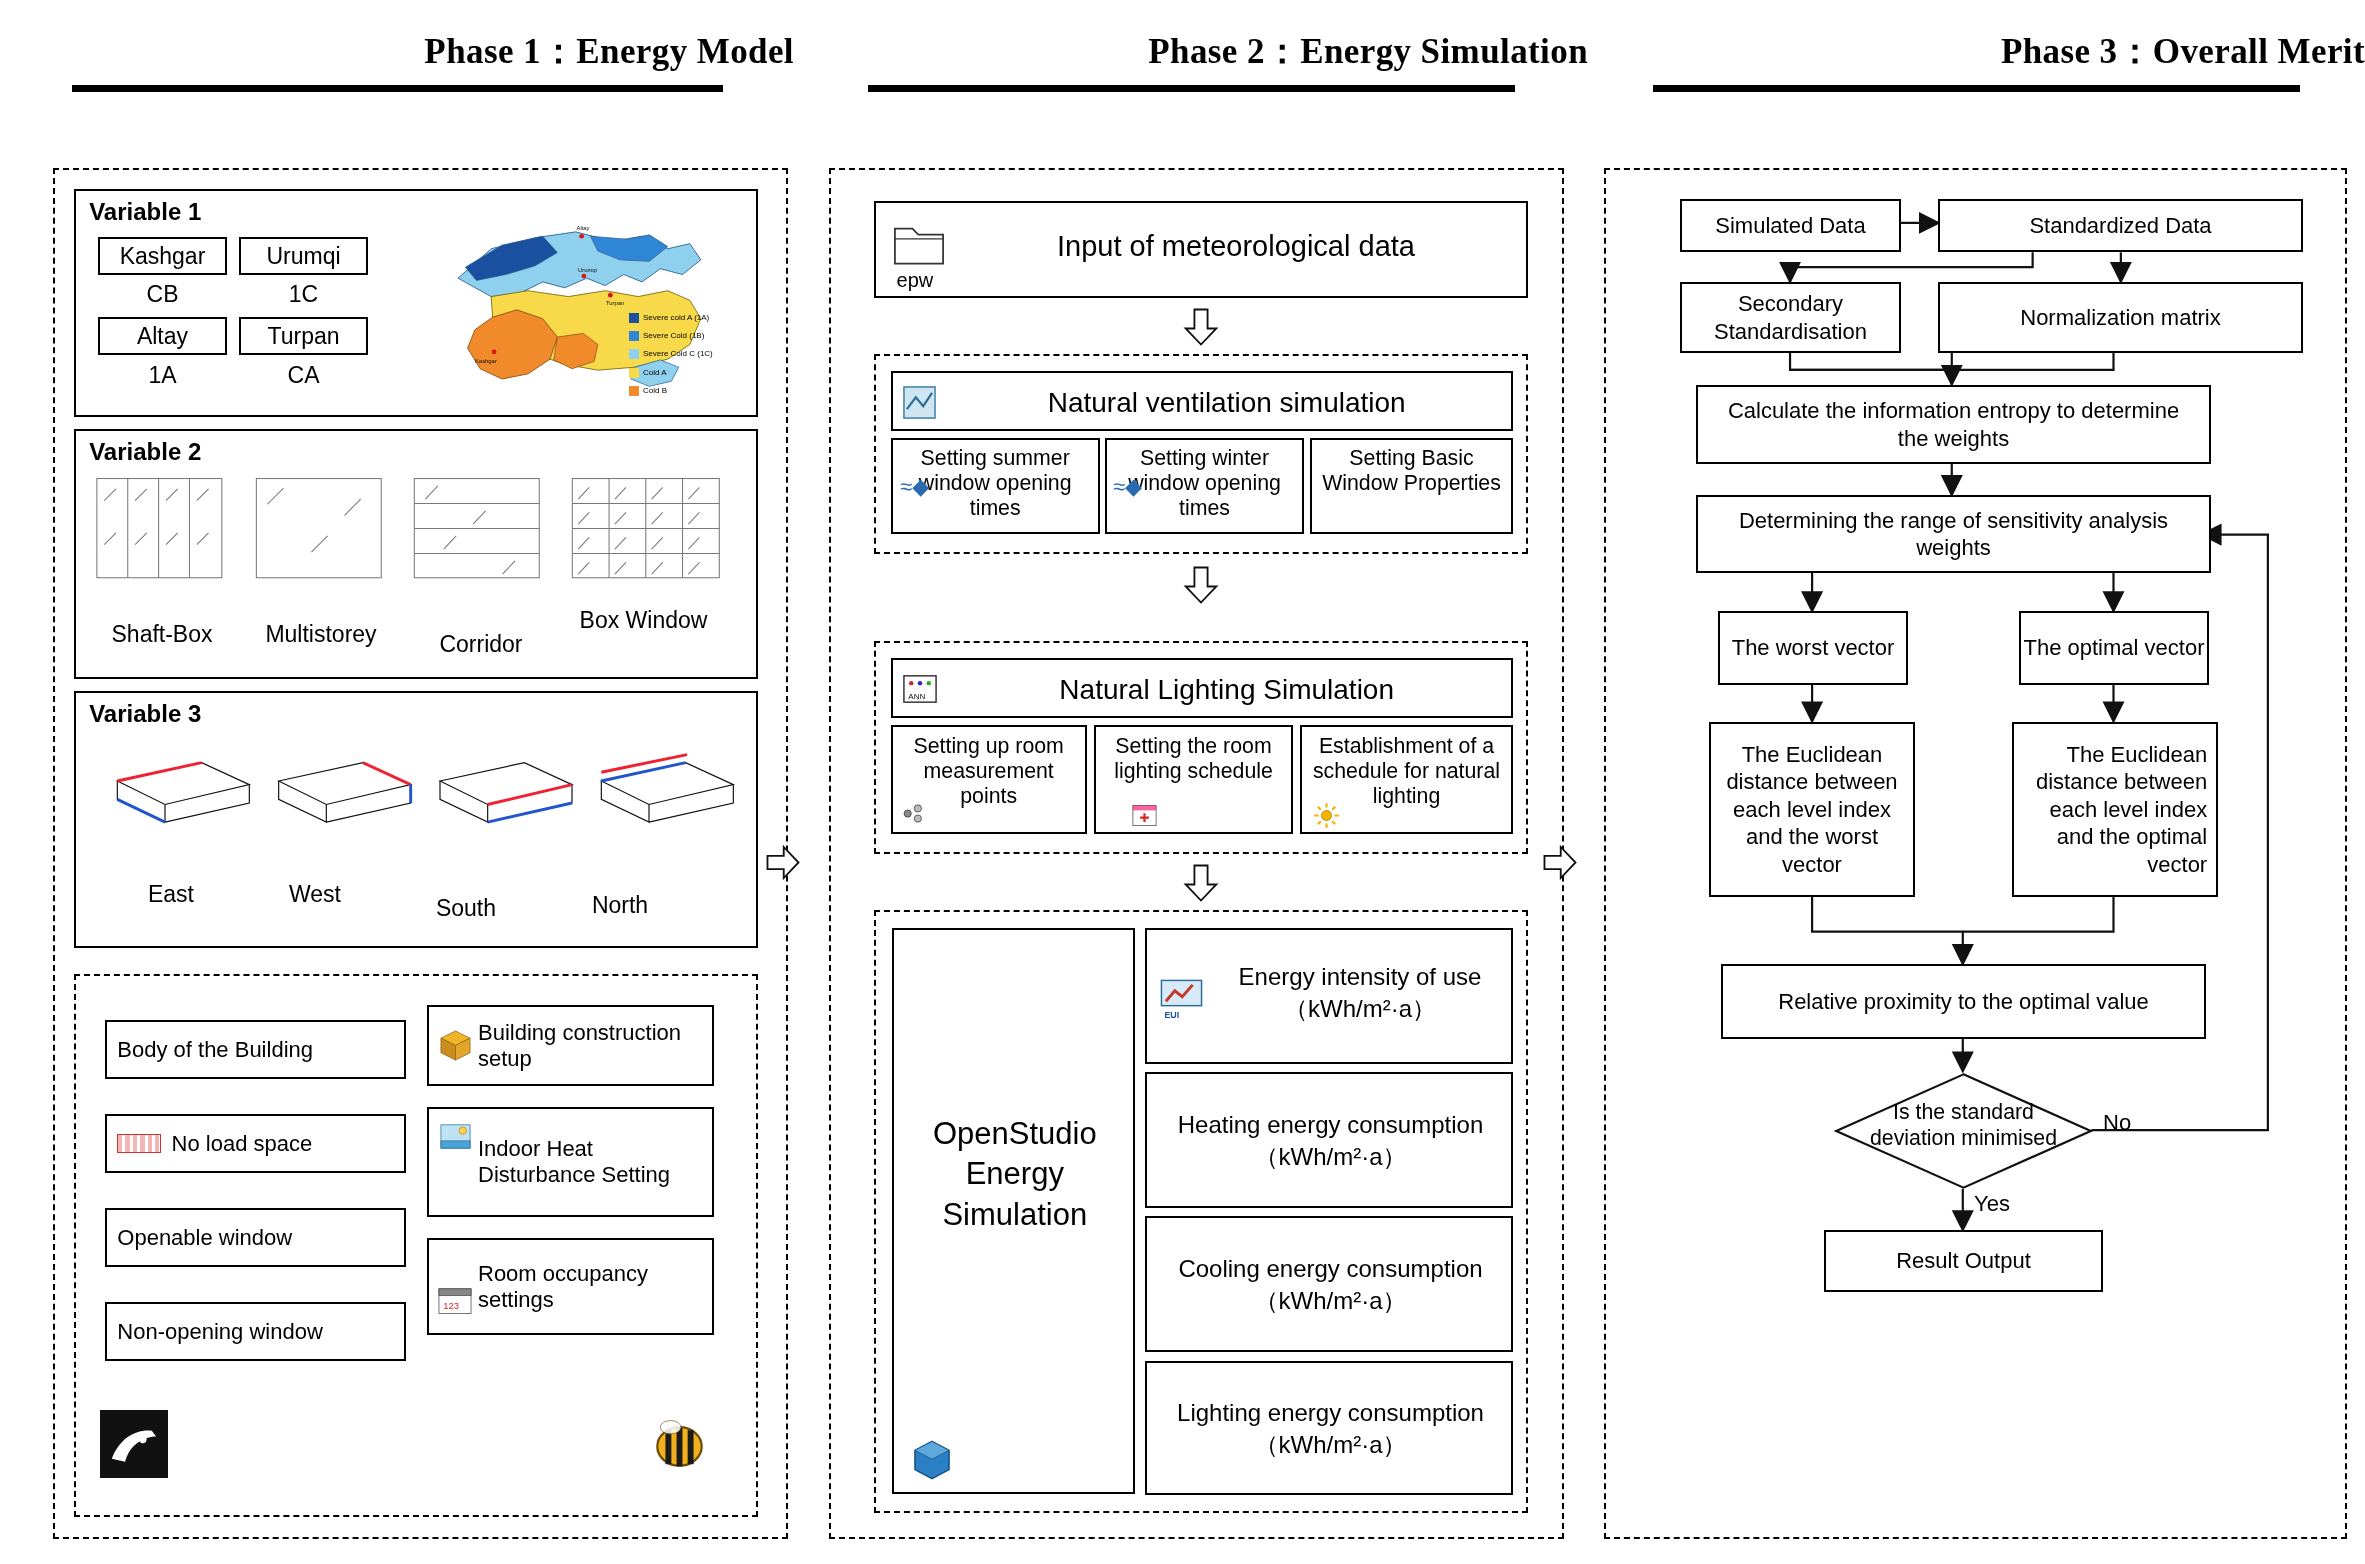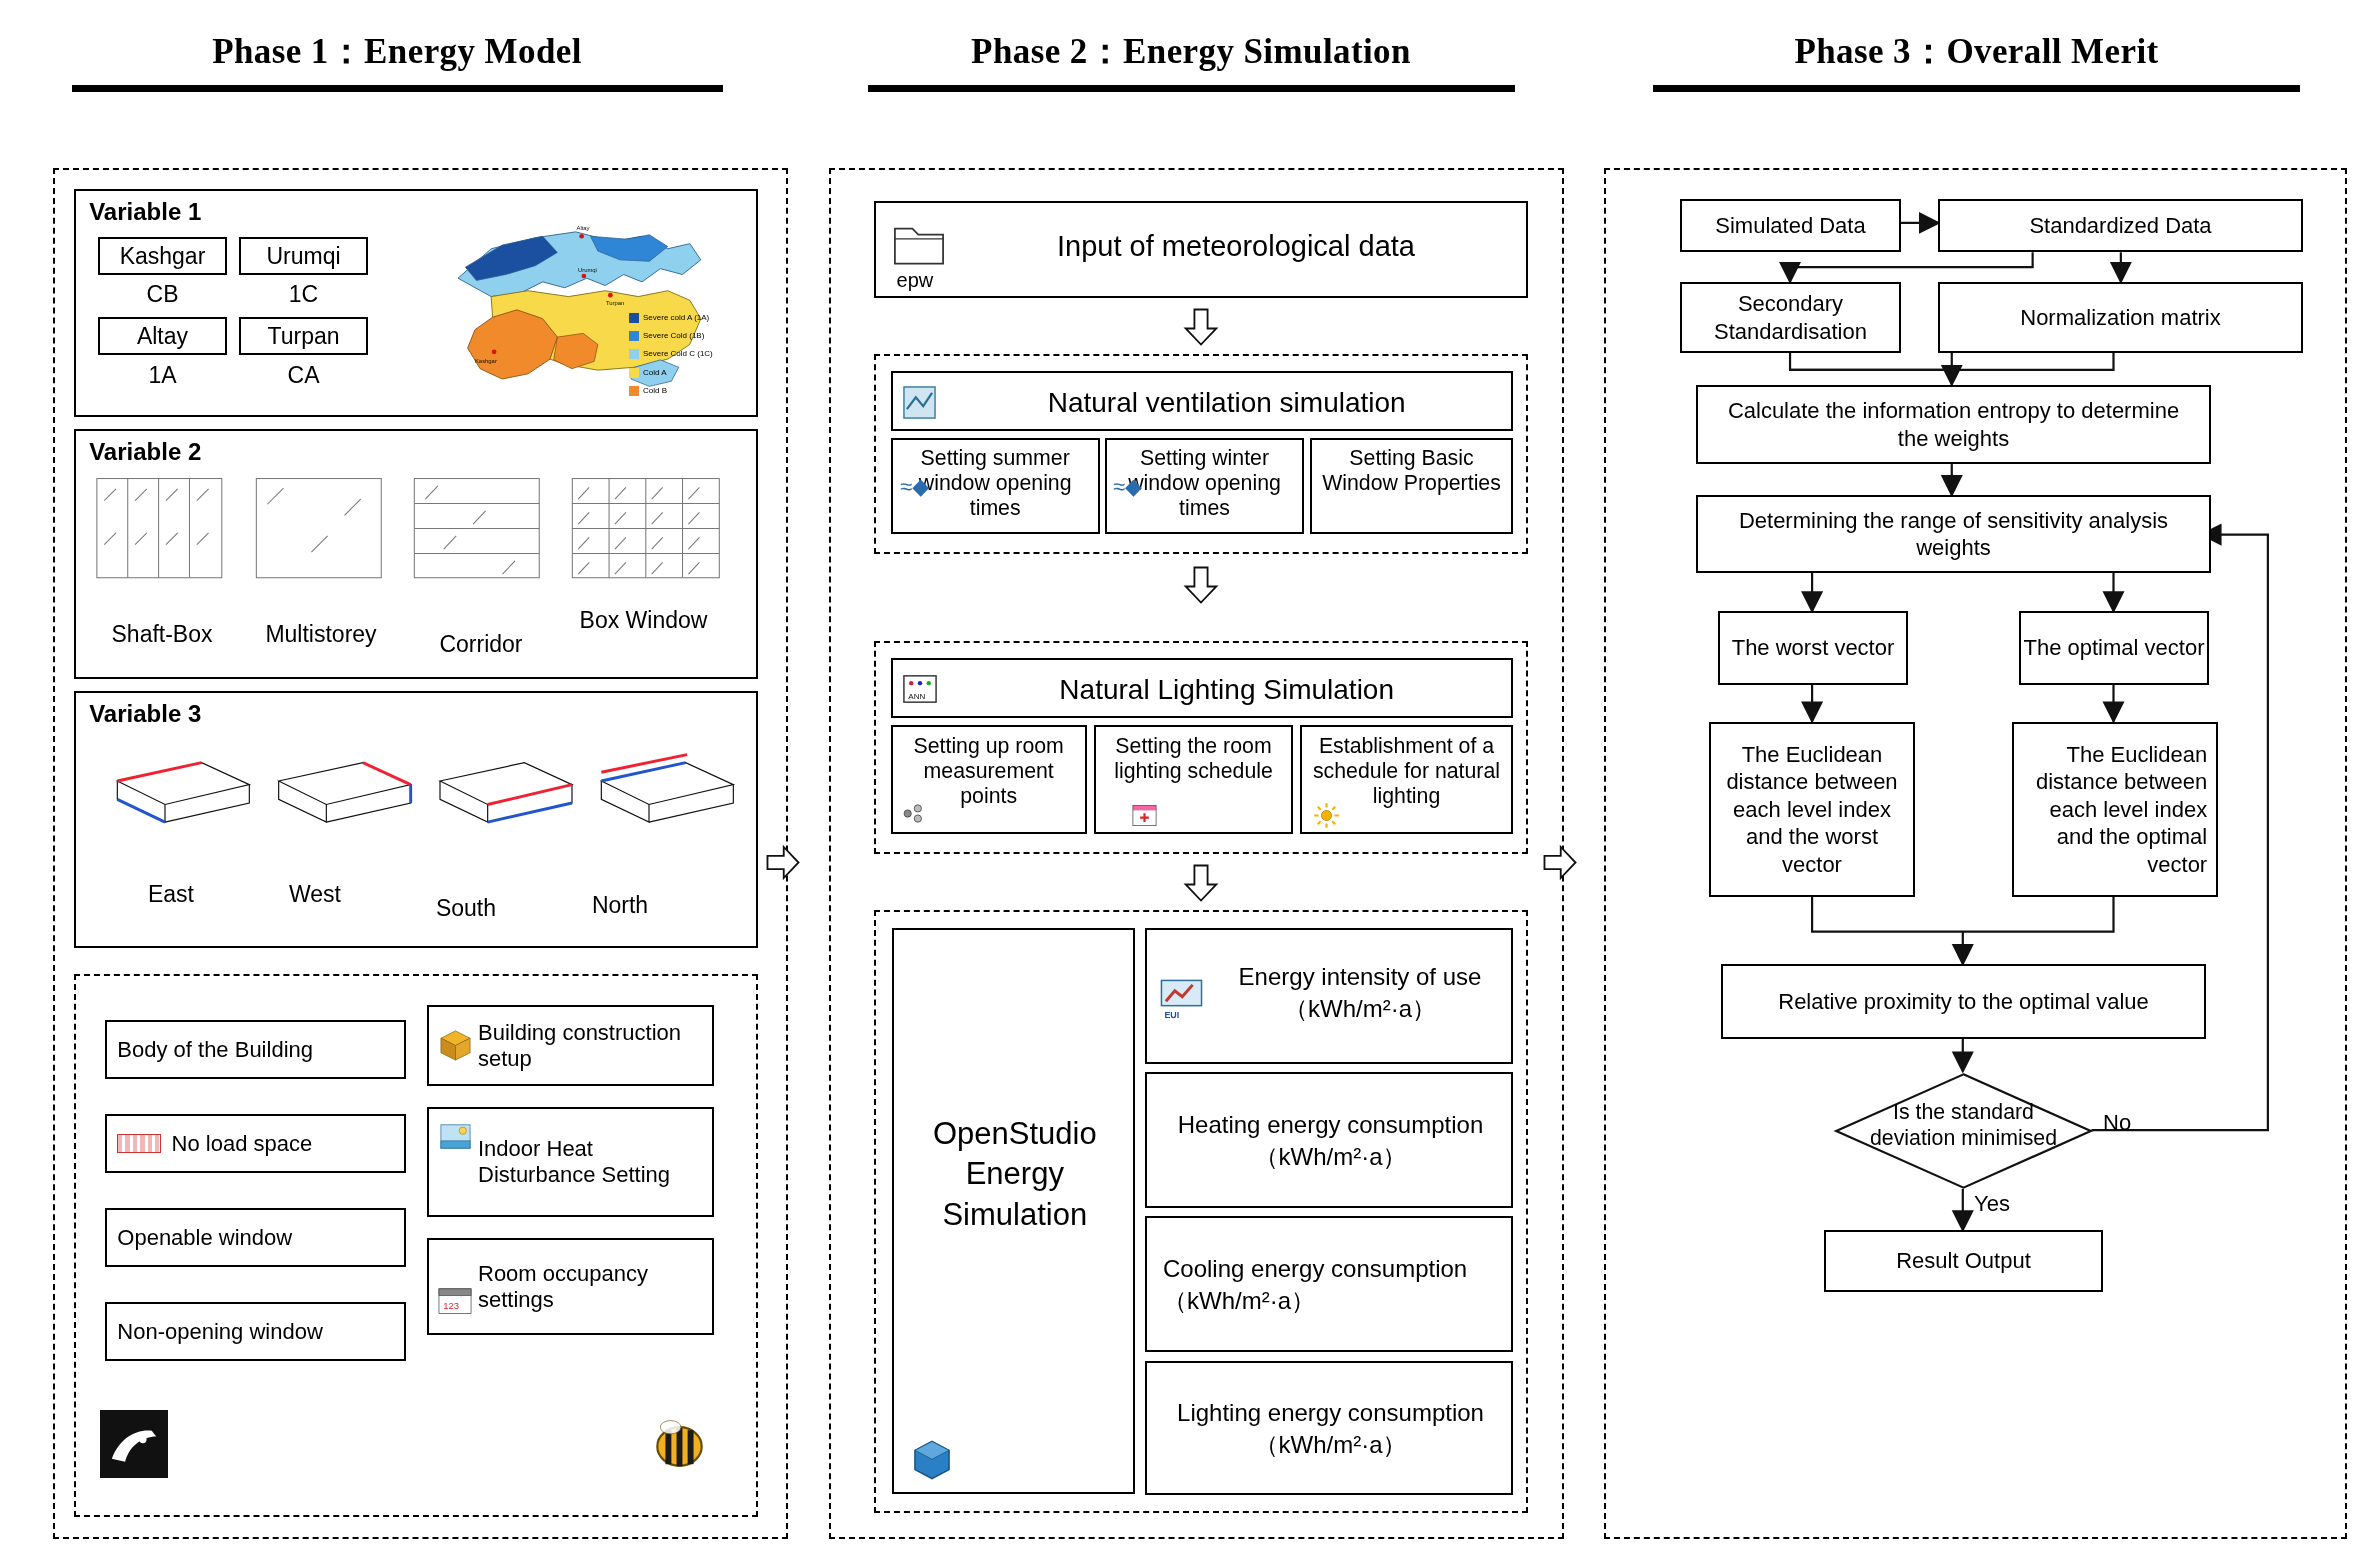--- a/index.html
+++ b/index.html
@@ -13,21 +13,21 @@
   }
 
   .phases { display:flex; width:2366px; height:1565px; }
 
   .phase-col { position:relative; }
   .phase-1 { width:794px; }
   .phase-2 { width:794px; }
   .phase-3 { width:777px; }
 
   .phase-title {
-    text-align:center;
+    text-align:right;
     font-family:"Liberation Serif", serif;
     font-weight:bold;
     font-size:35px;
     letter-spacing:0.4px;
     margin-top:28px;
   }
   .title-rule {
     height:6.6px; background:#000; margin:10.3px auto 0 auto;
   }
   .p1-rule { width:651px; }
@@ -464,21 +464,21 @@
             <text x="10" y="60" font-size="12" font-family="Liberation Sans" fill="#1b4fa0" font-weight="bold">EUI</text>
           </svg>
           <div style="position:absolute; left:66px; top:31px; width:294px; text-align:center; font-size:24px; line-height:1.35;">Energy intensity of use（kWh/m²·a）</div>
         </div>
 
         <div class="solid-box" style="left:269px; top:160px; width:368px; height:136px;">
           <div style="position:absolute; left:16px; top:35px; width:335px; text-align:center; font-size:24px; line-height:1.35;">Heating energy consumption（kWh/m²·a）</div>
         </div>
 
         <div class="solid-box" style="left:269px; top:304px; width:368px; height:136px;">
-          <div style="position:absolute; left:16px; top:35px; width:335px; text-align:left; font-size:24px; line-height:1.35;">Cooling energy consumption（kWh/m²·a）</div>
+          <div style="position:absolute; left:16px; top:35px; width:335px; text-align:center; font-size:24px; line-height:1.35;">Cooling energy consumption（kWh/m²·a）</div>
         </div>
 
         <div class="solid-box" style="left:269px; top:449px; width:368px; height:134px;">
           <div style="position:absolute; left:16px; top:34px; width:335px; text-align:center; font-size:24px; line-height:1.35;">Lighting energy consumption（kWh/m²·a）</div>
         </div>
       </div>
     </div>
 
     <svg class="big-arrow-right" style="left:749px; top:844px;" viewBox="0 0 46 50">
       <polygon points="2,16 24,16 24,4 44,25 24,46 24,34 2,34" fill="#fff" stroke="#111" stroke-width="2.5"></polygon>

